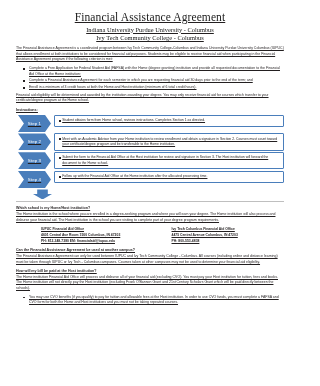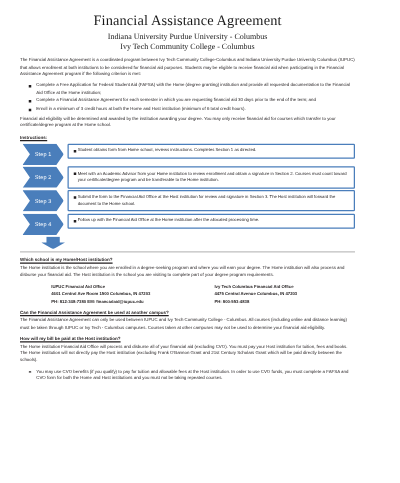--- a/index.html
+++ b/index.html
@@ -13,20 +13,21 @@
     font-family: "Liberation Sans", sans-serif;
     color: #231f20;
     overflow: hidden;
   }
   .page {
     width: 298px;
     height: 386px;
     position: relative;
     box-sizing: border-box;
     padding: 8px 14px 0 16px;
+    text-decoration: underline;
   }
 
   
   .doc-title {
     font-family: "Liberation Serif", serif;
     font-size: 11.5px;
     text-align: center;
     letter-spacing: 0.1px;
     margin: 3px 0 2.5px 0;
     color: #1a1a1a;

